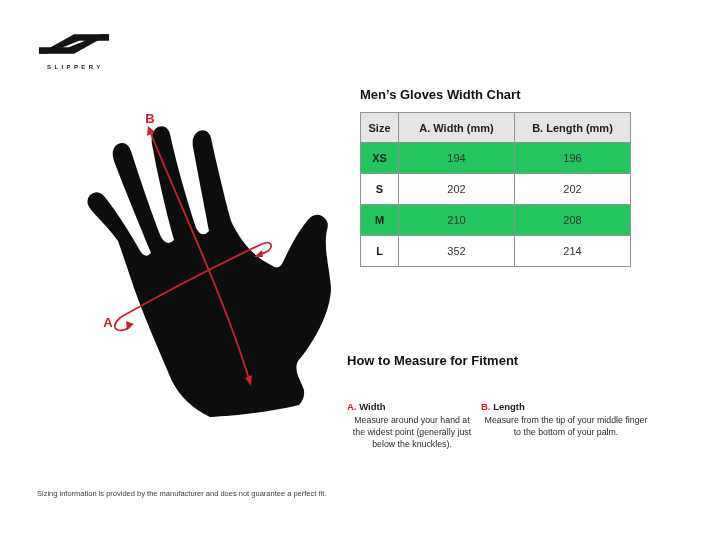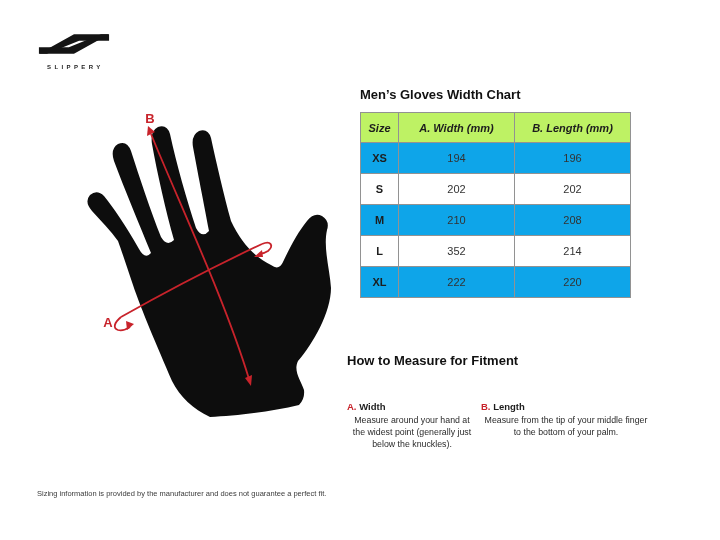--- a/index.html
+++ b/index.html
@@ -31,22 +31,22 @@
   }
   table.size-table td {
     border:1px solid #929292; text-align:center; vertical-align:middle;
     font-size:11px; color:#333; background:#ffffff; padding:0;
   }
   table.size-table col.c-size { width:38px; }
   table.size-table col.c-w { width:116px; }
   table.size-table col.c-l { width:116px; }
   table.size-table tr { height:31px; }
   table.size-table tr.hdr { height:30px; }
-  table.size-table tr.hdr td { font-weight:bold; color:#1d1d1d; background:#bef264;font-style:italic; }
-  table.size-table tr.alt td { background:#0ea5e9; }
+  table.size-table tr.hdr td { font-weight:bold; color:#1d1d1d; background:#e5e5e5; }
+  table.size-table tr.alt td { background:#22c55e; }
   table.size-table td.size-cell { font-weight:bold; color:#1d1d1d; }
 
   .measure { position:absolute; left:347px; top:353px; width:310px; }
   .measure h2 { margin:0 0 13px 0; font-size:13px; font-weight:bold; color:#111; }
   .measure-cols { display:flex;margin-top:33px; }
   .measure-item { width:130px; margin-right:4px; }
   .measure-item.right { width:170px; margin-right:0; }
   .measure-head { font-size:9.5px; font-weight:bold; color:#1d1d1d; }
   .measure-prefix { color:#c8232b; }
   .measure-text { margin:3px 0 0 0; font-size:8.8px; line-height:1.35; color:#2a2a2a;text-align:center; }
@@ -154,25 +154,20 @@
       <tr class="alt">
         <td class="size-cell">M</td>
         <td>210</td>
         <td>208</td>
       </tr>
       <tr>
         <td class="size-cell">L</td>
         <td>352</td>
         <td>214</td>
       </tr>
-      <tr class="alt">
-        <td class="size-cell">XL</td>
-        <td>222</td>
-        <td>220</td>
-      </tr>
     </tbody>
   </table>
 
   <div class="measure">
     <h2>How to Measure for Fitment</h2>
     <div class="measure-cols">
       <div class="measure-item">
         <div class="measure-head">
           <span class="measure-prefix">A.</span>
           <span>Width</span>

